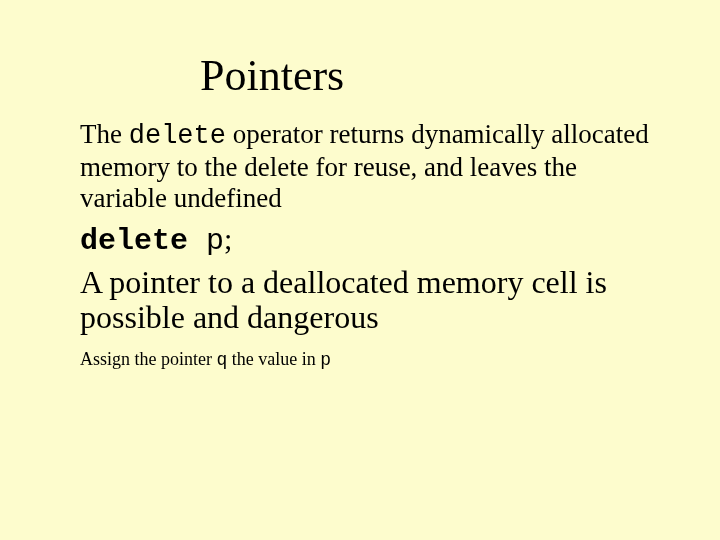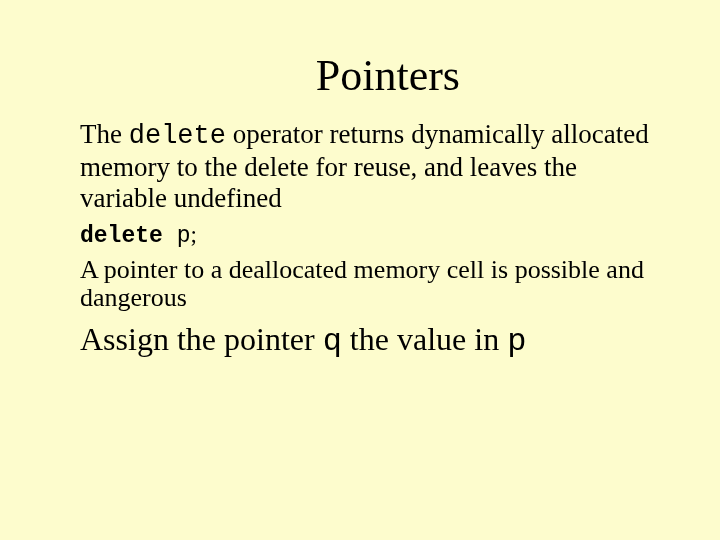--- a/index.html
+++ b/index.html
@@ -12,53 +12,53 @@
     color: #000;
   }
   .slide {
     box-sizing: border-box;
     width: 720px;
     height: 540px;
     padding: 50px 60px 40px 80px;
   }
   .title {
     font-size: 44px;
-    text-align: right;
+    text-align: left;
     margin: 0 0 18px 120px;
     width: 260px;
     font-weight: 400;
   }
   .body {
     font-size: 27px;
     line-height: 1.15;
   }
   .para {
     margin: 0 0 8px 0;
   }
   .mono {
     font-family: "Courier New", Courier, monospace;
   }
   .bold {
     font-weight: 700;
   }
   .codeLine {
     font-family: "Courier New", Courier, monospace;
-    font-size: 23px;
+    font-size: 30px;
     margin: 2px 0 6px 0;
   }
   .codeLine .serif-sc {
     font-family: "Times New Roman", Times, serif;
   }
   .subpara {
-    font-size: 26px;
-    margin: 2px 0 8px 0;
+    font-size: 32px;
+    margin: 2px 0 14px 0;
     line-height: 1.1;
   }
   .assignLine {
-    font-size: 32px;
+    font-size: 18px;
     margin: 4px 0 4px 0;
   }
 </style>
 </head>
 <body>
 
 <div class="slide">
 
   <div class="title">Pointers</div>
 

